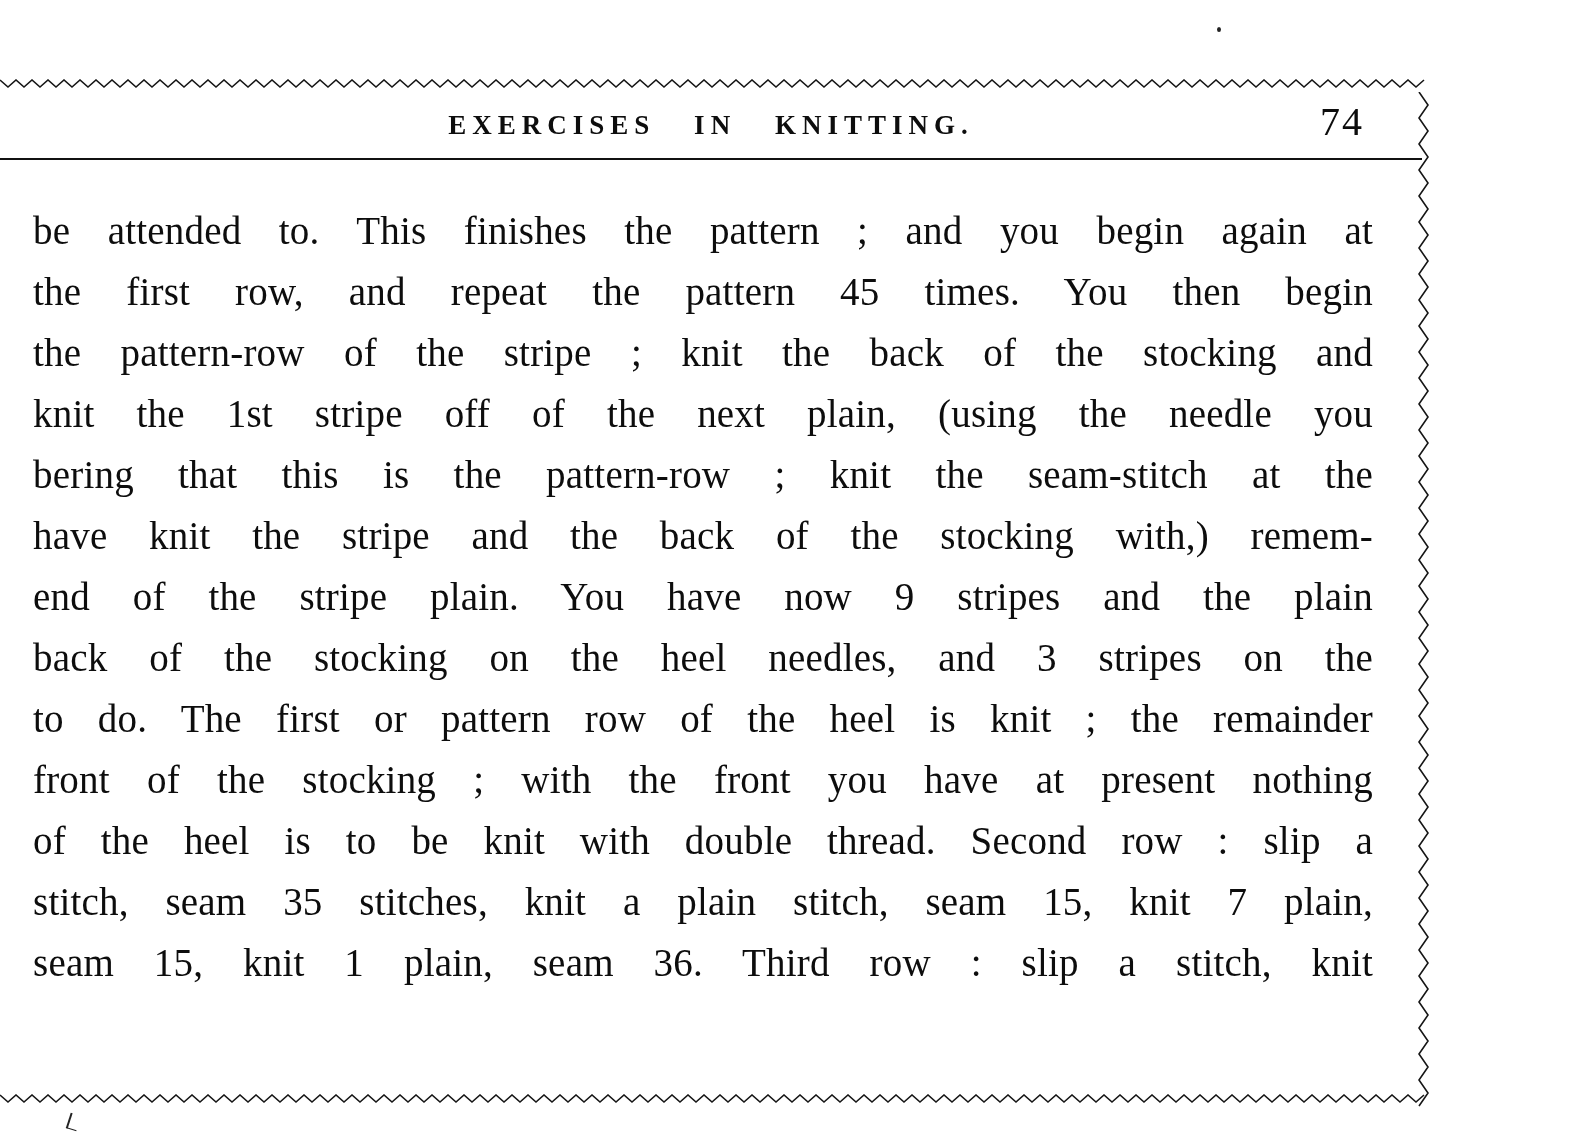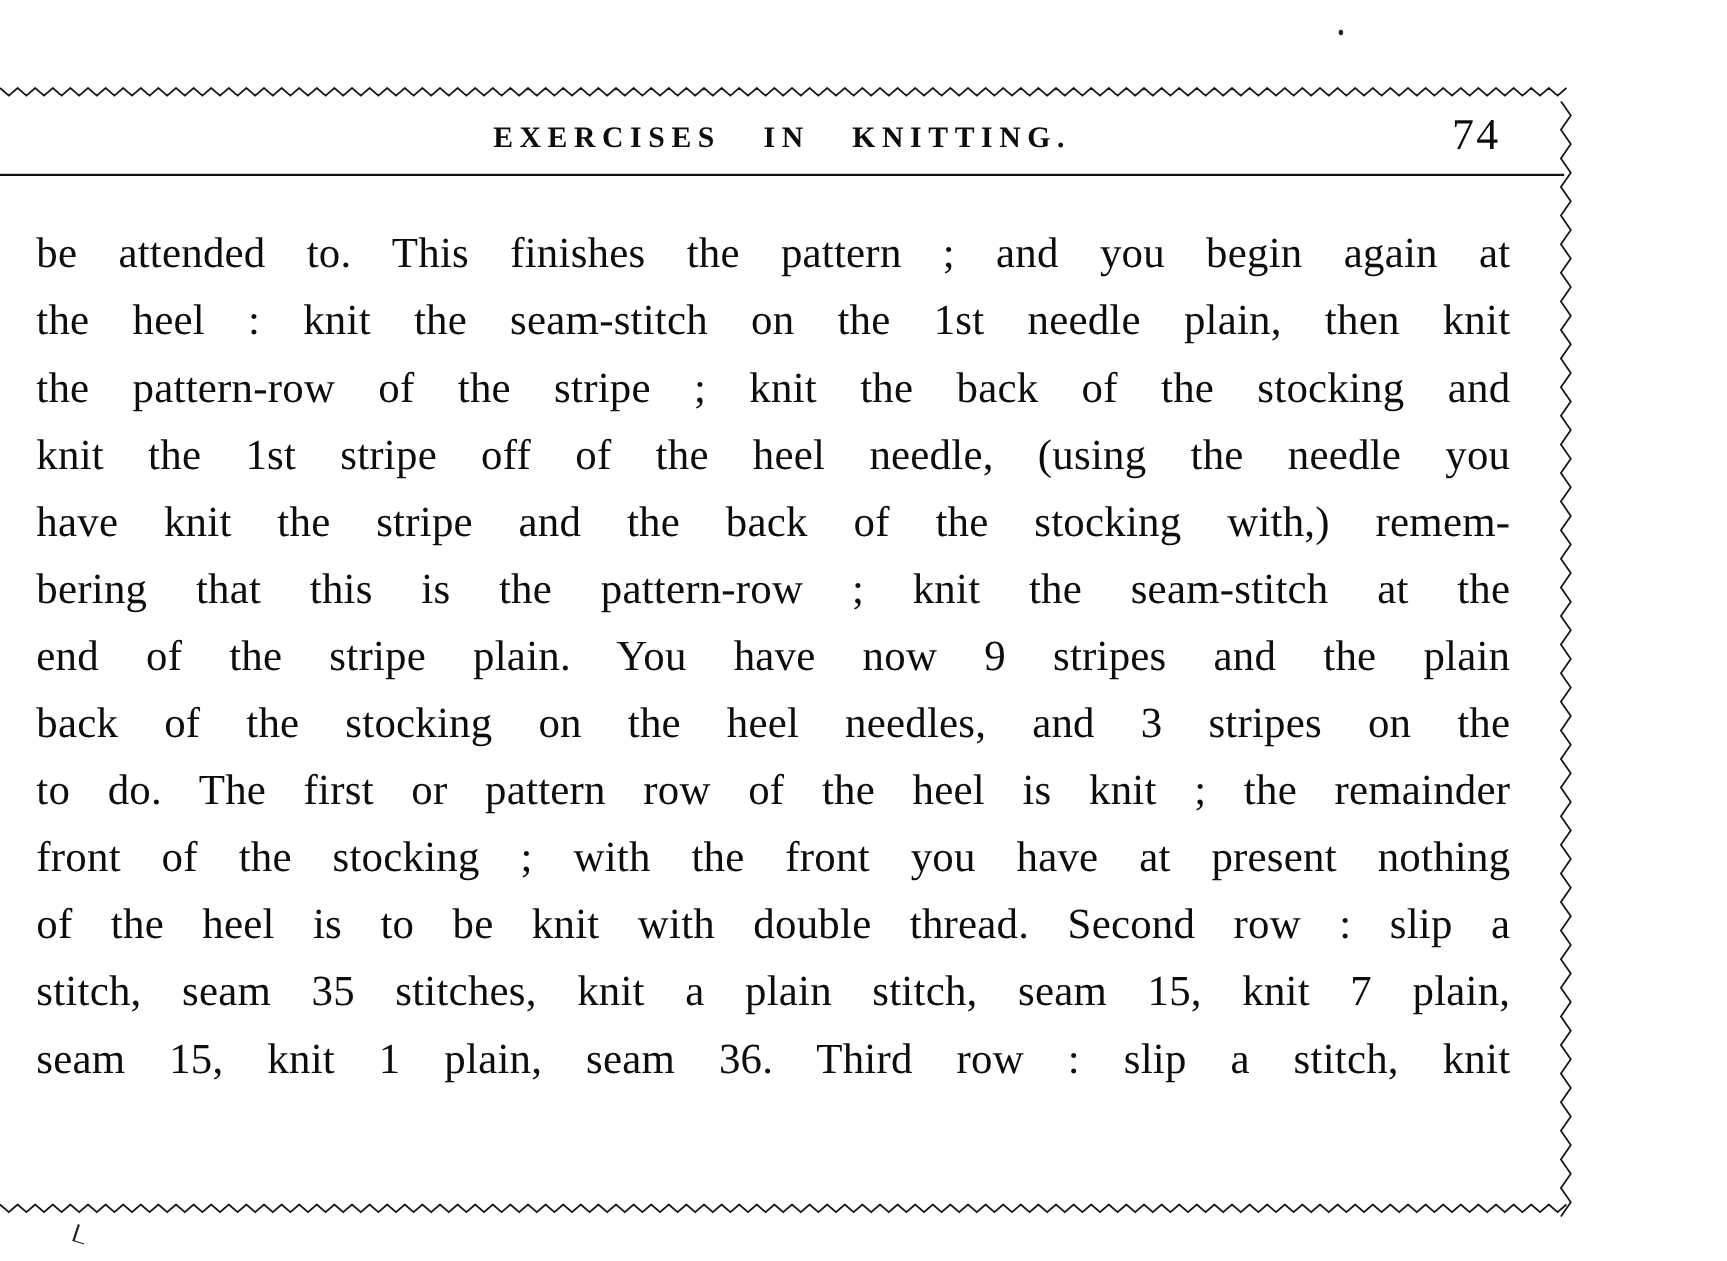--- a/index.html
+++ b/index.html
@@ -109,25 +109,25 @@
   <div class="speck-bottom"></div>
 
   <div class="header">
     <span class="running-title">EXERCISES IN KNITTING.</span>
     <span class="page-number">74</span>
   </div>
   <div class="header-rule"></div>
 
   <div class="body-text">
     <div class="text-line">be attended to. This finishes the pattern ; and you begin again at</div>
-    <div class="text-line">the heel : knit the seam-stitch on the 1st needle plain, then knit</div>
+    <div class="text-line">the first row, and repeat the pattern 45 times. You then begin</div>
     <div class="text-line">the pattern-row of the stripe ; knit the back of the stocking and</div>
-    <div class="text-line">knit the 1st stripe off of the heel needle, (using the needle you</div>
+    <div class="text-line">knit the 1st stripe off of the next plain, (using the needle you</div>
+    <div class="text-line">bering that this is the pattern-row ; knit the seam-stitch at the</div>
     <div class="text-line">have knit the stripe and the back of the stocking with,) remem-</div>
-    <div class="text-line">bering that this is the pattern-row ; knit the seam-stitch at the</div>
     <div class="text-line">end of the stripe plain. You have now 9 stripes and the plain</div>
     <div class="text-line">back of the stocking on the heel needles, and 3 stripes on the</div>
     <div class="text-line">to do. The first or pattern row of the heel is knit ; the remainder</div>
     <div class="text-line">front of the stocking ; with the front you have at present nothing</div>
     <div class="text-line">of the heel is to be knit with double thread. Second row : slip a</div>
     <div class="text-line">stitch, seam 35 stitches, knit a plain stitch, seam 15, knit 7 plain,</div>
     <div class="text-line">seam 15, knit 1 plain, seam 36. Third row : slip a stitch, knit</div>
   </div>
 
 </div>

